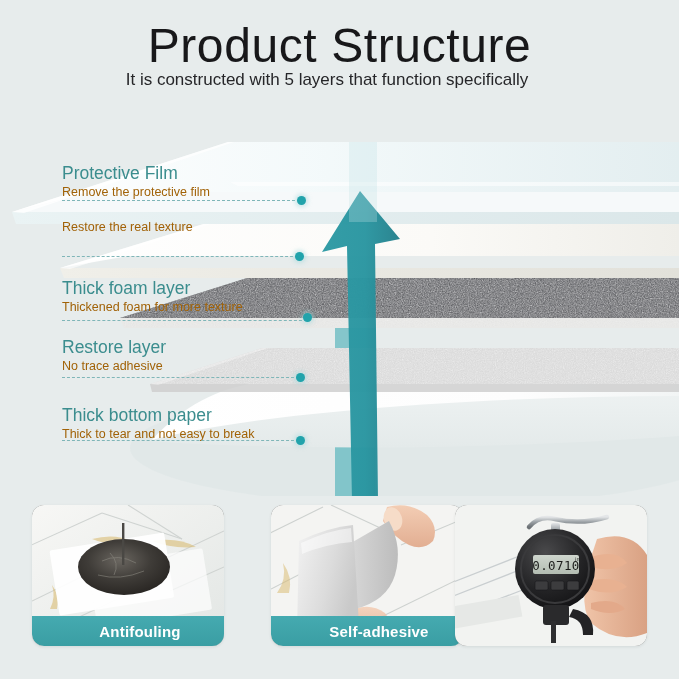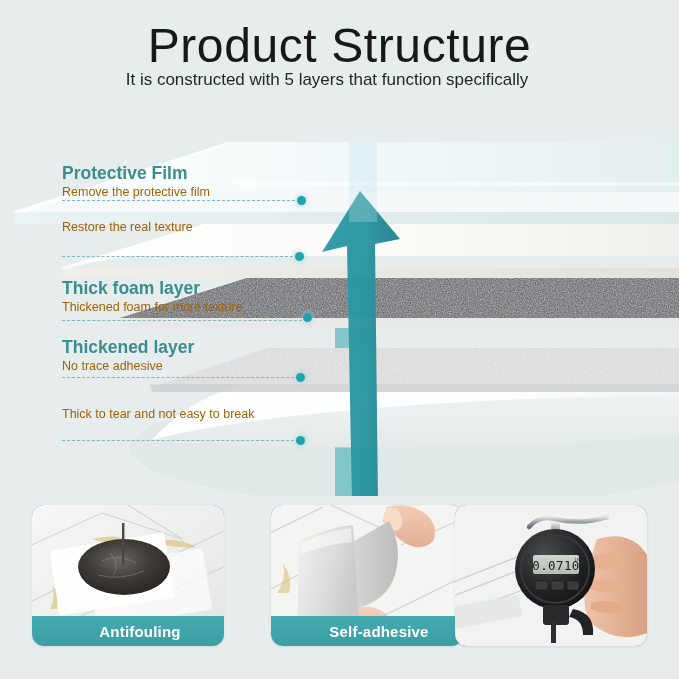--- a/index.html
+++ b/index.html
@@ -21,21 +21,21 @@
     font-size:17px;font-weight:400;color:#262629;
   }
 
   
   .stack{position:absolute;left:0;top:96px;width:679px;height:400px;}
   .stack svg{position:absolute;left:0;top:0;}
 
   
   .label{position:absolute;left:62px;}
   .label .lhead{
-    font-size:17.5px;font-weight:700;color:#3b8d8e;line-height:20px;
+    font-size:17.5px;font-weight:400;color:#3b8d8e;line-height:20px;
     white-space:nowrap;
   }
   .label .lsub{
     font-size:12.5px;font-weight:400;color:#a16207;line-height:16px;
     margin-top:1px;white-space:nowrap;
   }
   .leader{
     position:absolute;height:0;border-top:1px dashed #7fb6b8;
   }
   .dot{
@@ -203,27 +203,28 @@
   <div class="dot" style="left:295px;top:252px;"></div>
 
   <div class="label" style="top:278px;">
     <div class="lhead">Thick foam layer</div>
     <div class="lsub">Thickened foam for more texture</div>
   </div>
   <div class="leader" style="left:62px;top:320px;width:245px;"></div>
   <div class="dot" style="left:303px;top:313px;"></div>
 
   <div class="label" style="top:337px;">
-    <div class="lhead">Thickened layer</div>
+    <div class="lhead">Restore layer</div>
     <div class="lsub">No trace adhesive</div>
   </div>
   <div class="leader" style="left:62px;top:377px;width:237px;"></div>
   <div class="dot" style="left:296px;top:373px;"></div>
 
   <div class="label" style="top:405px;">
+    <div class="lhead">Thick bottom paper</div>
     <div class="lsub">Thick to tear and not easy to break</div>
   </div>
   <div class="leader" style="left:62px;top:440px;width:237px;"></div>
   <div class="dot" style="left:296px;top:436px;"></div>
 
   <div class="cards">
 
     <div class="card c1">
       <svg class="photo" viewBox="0 0 192 141">
         <defs>

